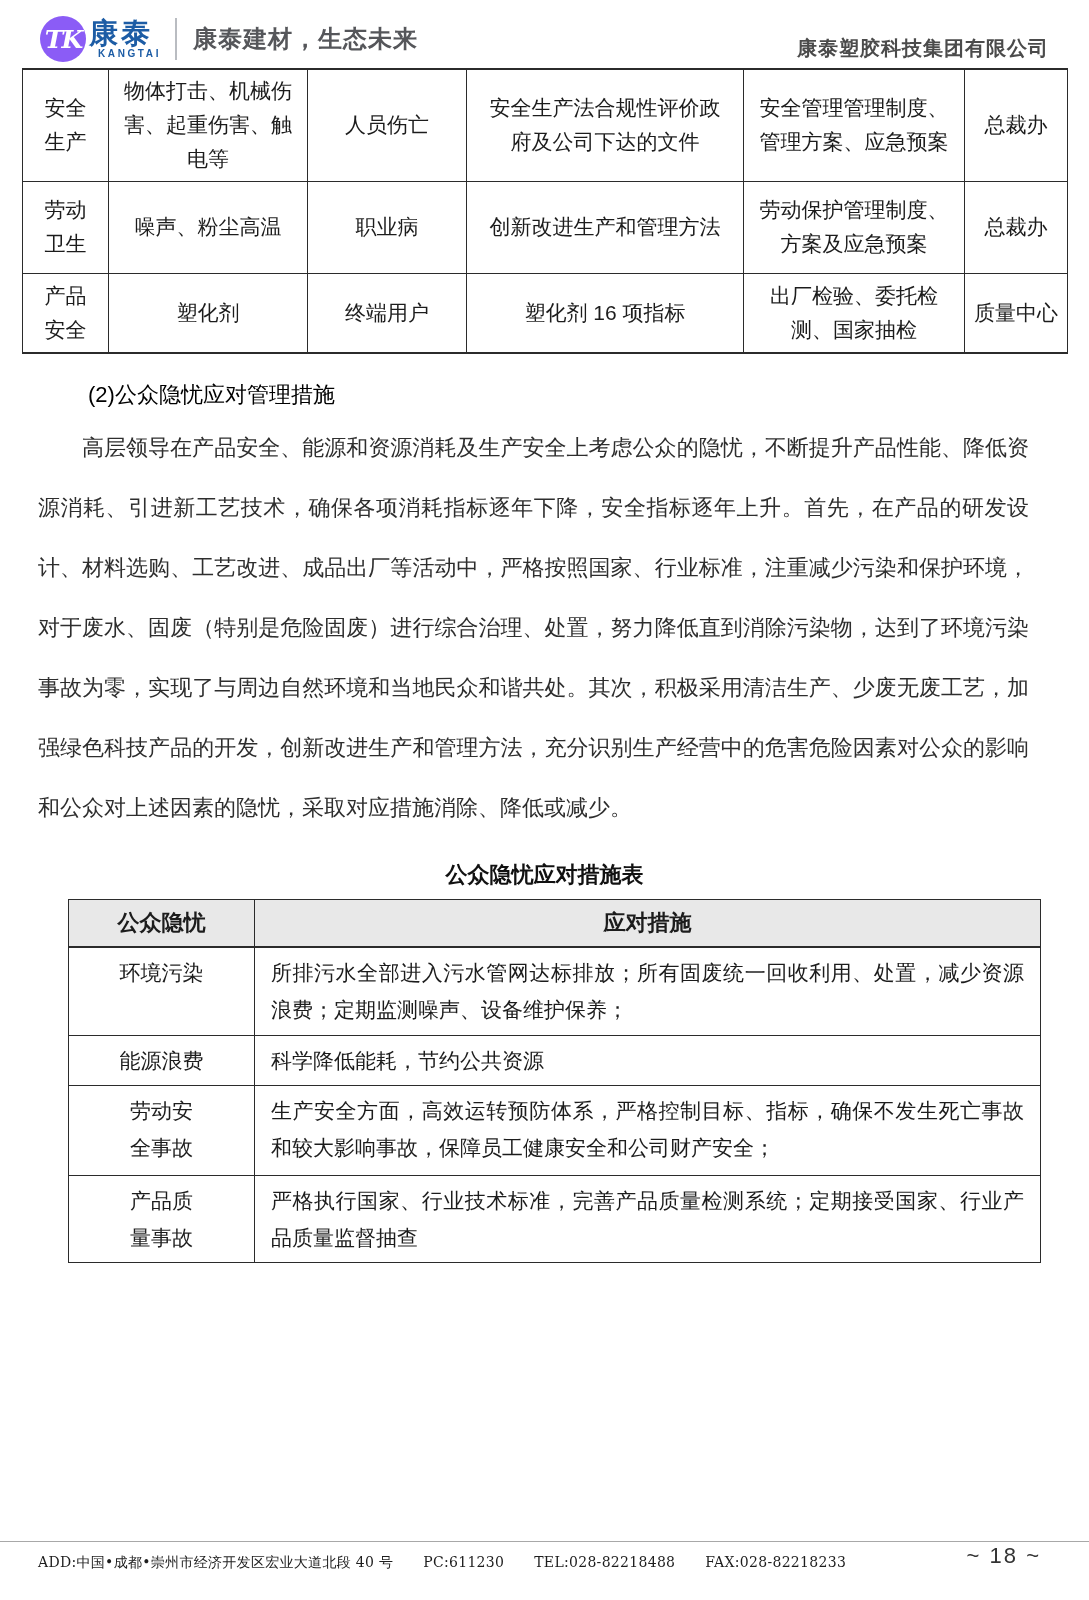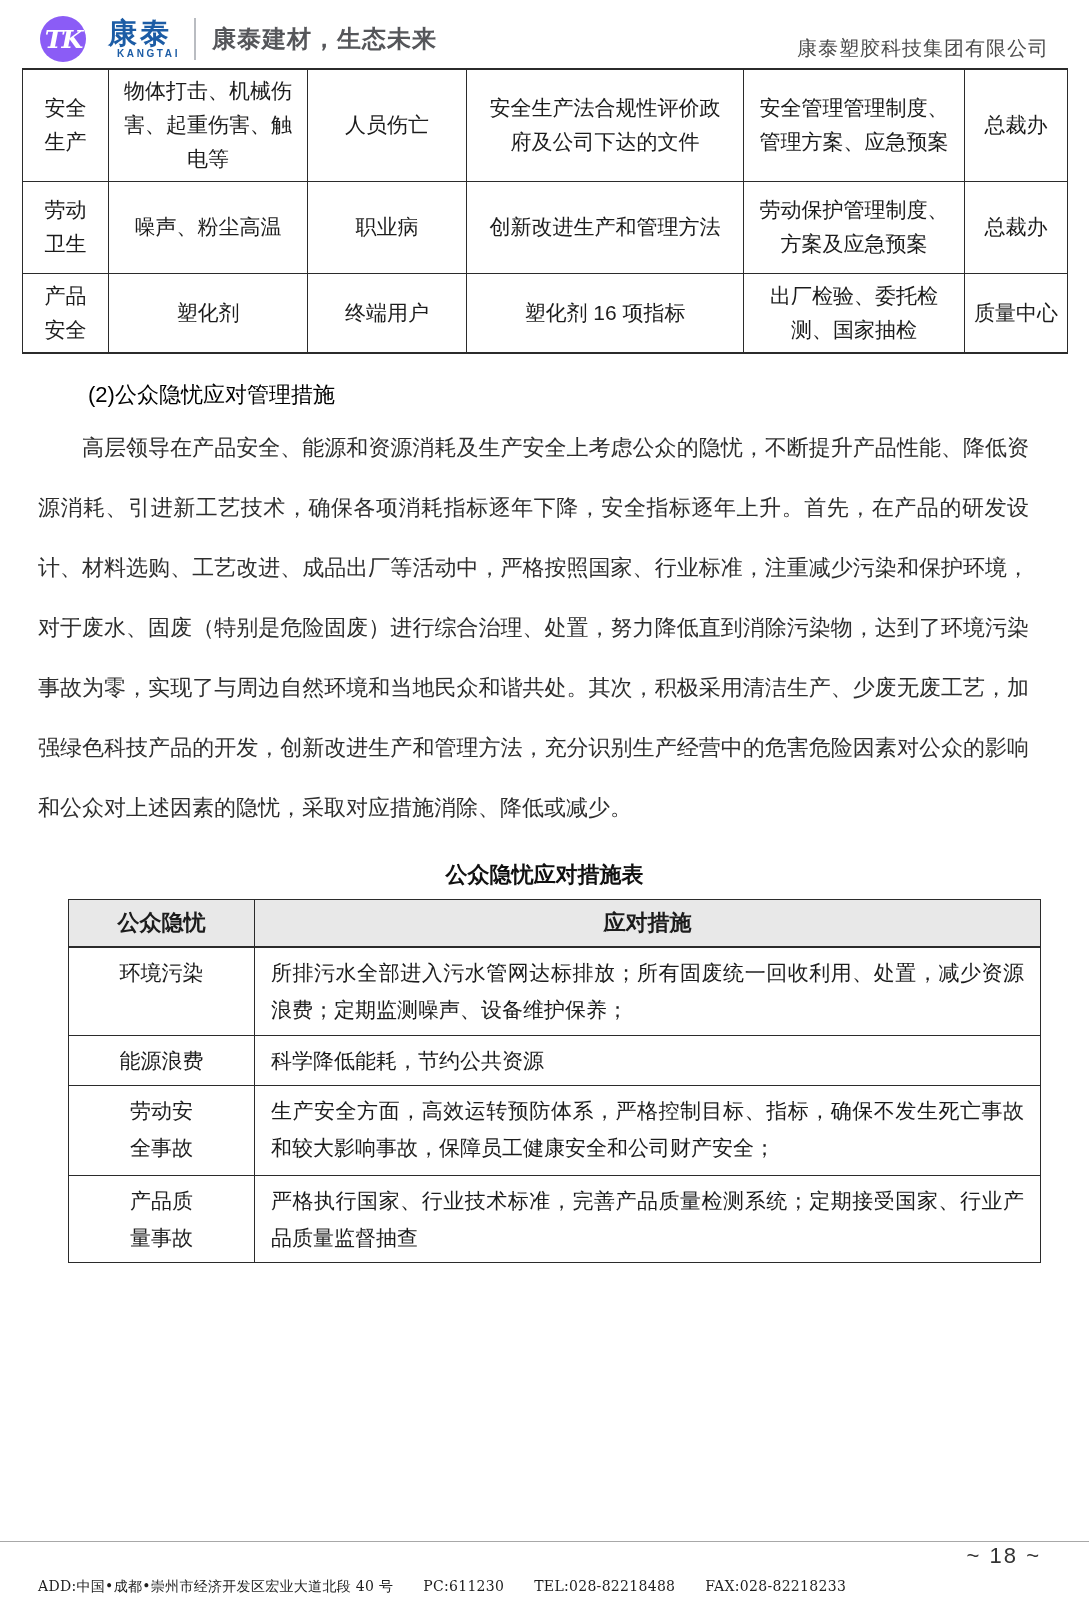--- a/index.html
+++ b/index.html
@@ -4,26 +4,26 @@
 <style>
   html,body{margin:0;padding:0;background:#e9e9e9;}
   .page{
     position:relative;width:1089px;height:1600px;margin:0 auto;background:#ffffff;
     font-family:"Liberation Sans","DejaVu Sans",sans-serif;color:#1c1c1c;overflow:hidden;
   }
   
   .header{height:68px;display:flex;align-items:center;justify-content:space-between;padding:10px 40px 0 40px;box-sizing:border-box;}
   .logo-group{display:flex;align-items:center;}
   .logo-circle{width:46px;height:46px;border-radius:50%;background:#8b5cf6;color:#fff;display:flex;align-items:center;justify-content:center;font-family:"DejaVu Serif",serif;font-style:italic;font-weight:bold;font-size:25px;letter-spacing:-2px;flex:0 0 auto;}
-  .logo-text{display:flex;flex-direction:column;margin-left:22px;line-height:1;}
+  .logo-text{display:flex;flex-direction:column;margin-left:3px;line-height:1;}
   .logo-cn{font-size:29px;font-weight:bold;color:#1c5ca5;letter-spacing:3px;}
   .logo-en{font-size:10px;font-weight:bold;color:#1c5ca5;letter-spacing:2.6px;margin-top:1px;padding-left:9px;}
   .header-divider{width:2px;height:42px;background:#b9bcc1;margin:0 16px 0 14px;}
   .tagline{font-size:24px;font-weight:bold;color:#55565a;letter-spacing:1px;}
-  .company{font-size:20px;font-weight:400;color:#4b4b4b;letter-spacing:1px;align-self:flex-end;padding-bottom:6px;}
+  .company{font-size:20px;font-weight:700;color:#4b4b4b;letter-spacing:1px;align-self:flex-end;padding-bottom:6px;}
   
   table{border-collapse:collapse;table-layout:fixed;border-radius:6px;}
   .risk-table{margin-left:22px;width:1045px;border-top:2.5px solid #2b2b2b;border-bottom:2px solid #2b2b2b;}
   .risk-table td{border:1.2px solid #2b2b2b;font-size:21px;line-height:34px;text-align:center;vertical-align:middle;padding:4px 8px;box-sizing:border-box;}
   .risk-table tr:nth-child(1){height:112px;}
   .risk-table tr:nth-child(2){height:92px;}
   .risk-table tr:nth-child(3){height:80px;}
   .pre{white-space:pre-line;}
   .just{text-align:justify;}
   
@@ -35,21 +35,21 @@
   .measures-table th{background:#e8e8e8;font-size:22px;font-weight:bold;text-align:center;border:1.2px solid #2b2b2b;border-bottom:2px solid #2b2b2b;height:44px;}
   .measures-table td{border:1.5px solid #2b2b2b;font-size:21px;line-height:37px;vertical-align:top;padding:6px 16px;box-sizing:border-box;}
   .measures-table td.c1{text-align:center;}
   .measures-table td.c2{text-align:justify;padding:6px 16px;}
   .measures-table tr.r1{height:88px;}
   .measures-table tr.r2{height:48px;}
   .measures-table tr.r3{height:90px;}
   .measures-table tr.r4{height:74px;}
   
   .footer-line{position:absolute;left:0;right:0;top:1541px;height:1px;background:#a8a8a8;}
-  .footer{position:absolute;left:38px;top:1554px;display:flex;gap:30px;font-family:"DejaVu Serif","Liberation Serif",serif;font-size:14px;color:#1d1d1d;letter-spacing:0.3px;white-space:nowrap;margin-top:24px;}
+  .footer{position:absolute;left:38px;top:1554px;display:flex;gap:30px;font-family:"DejaVu Serif","Liberation Serif",serif;font-size:14px;color:#1d1d1d;letter-spacing:0.3px;white-space:nowrap;}
   .page-number{position:absolute;right:48px;top:1543px;font-size:22px;color:#333;letter-spacing:2px;}
 </style>
 </head>
 <body>
 
 <div class="page">
 
   <div class="header">
     <div class="logo-group">
       <div class="logo-circle">

